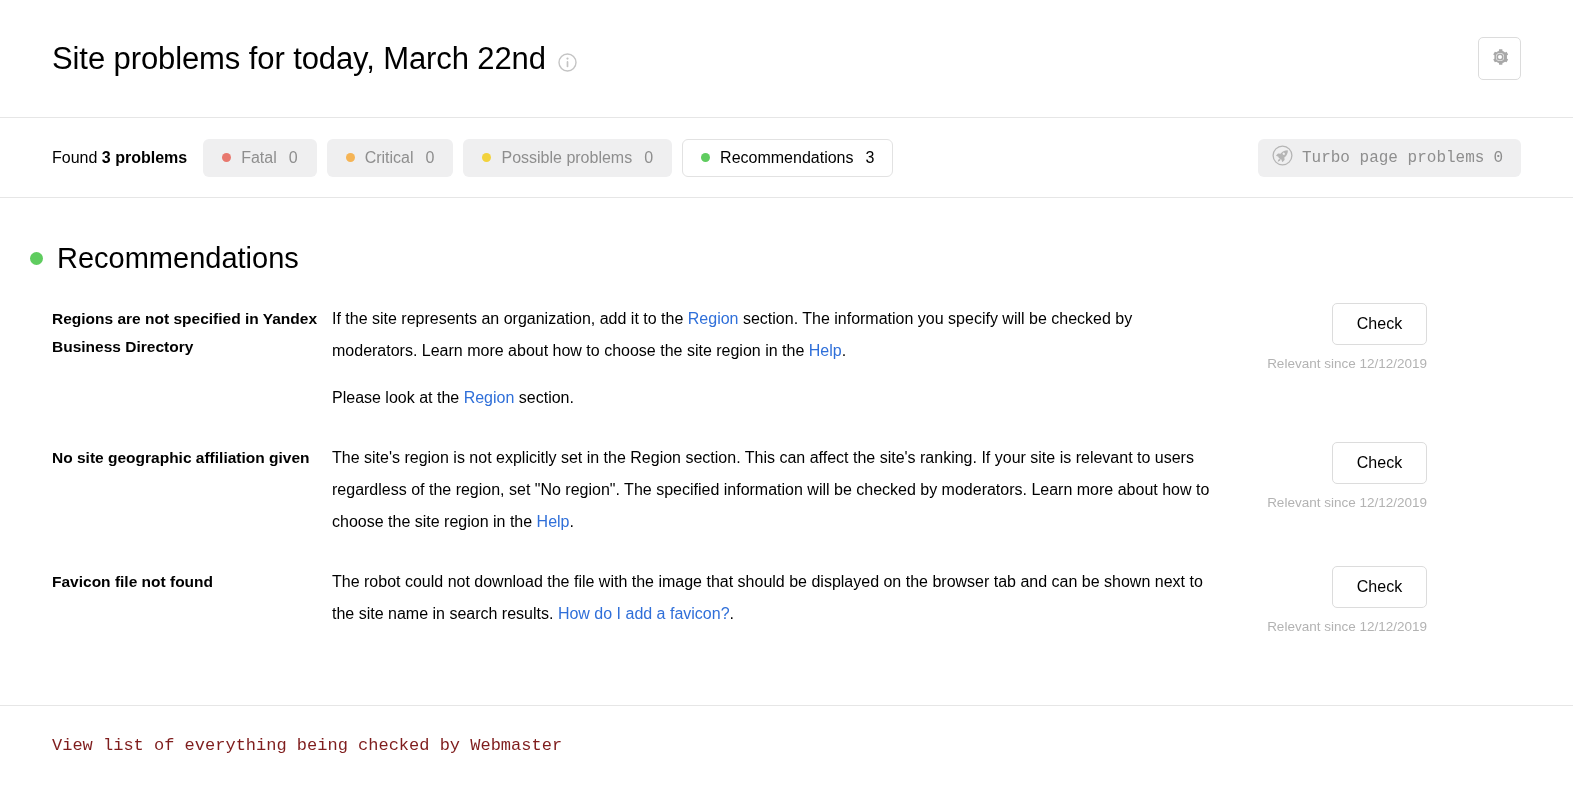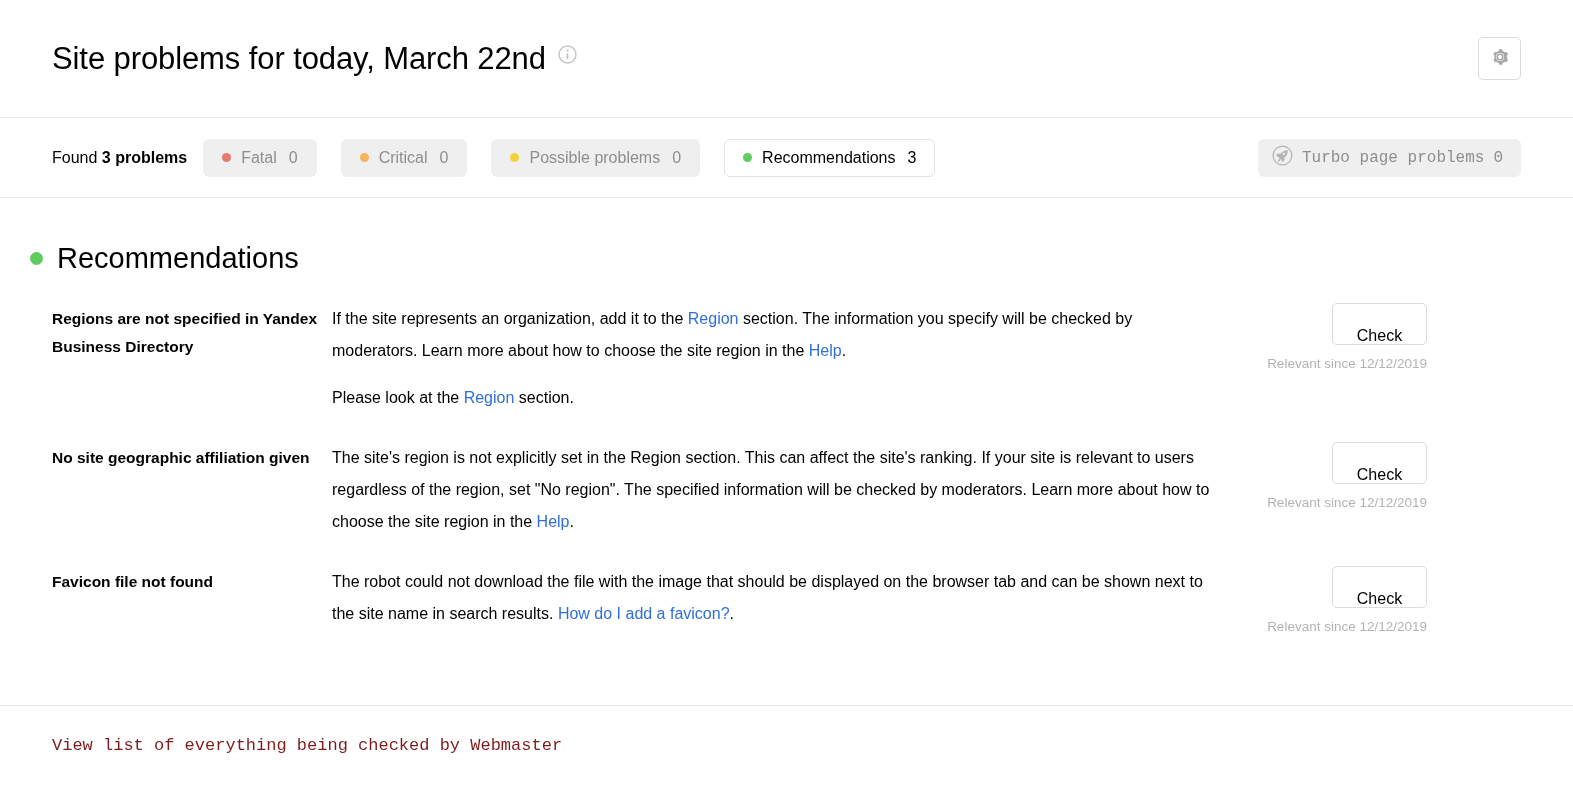--- a/index.html
+++ b/index.html
@@ -16,21 +16,21 @@
 
   
   .header {
     height: 118px;
     border-bottom: 1px solid #e6e6e6;
     display: flex;
     align-items: center;
     justify-content: space-between;
     padding: 0 52px 0 52px;
   }
-  .title-wrap { display: flex; align-items: flex-start; gap: 12px; }
+  .title-wrap { display: flex; align-items: center; gap: 12px; }
   .page-title {
     font-size: 31px;
     font-weight: 400;
     color: #000;
     letter-spacing: -0.1px;
     white-space: nowrap;
   }
   .info-icon {
     width: 19px; height: 19px;
     display: inline-flex; align-items: center; justify-content: center;
@@ -53,21 +53,21 @@
     align-items: center;
     padding: 0 52px;
   }
   .found-text {
     font-size: 16px;
     color: #000;
     margin-right: 16px;
     white-space: nowrap;
   }
   .found-text b { font-weight: 700; }
-  .tabs { display: flex; align-items: center; gap: 24px; }
+  .tabs { display: flex; align-items: center; gap: 10px; }
   .tab {
     height: 38px;
     display: flex; align-items: center; gap: 10px;
     padding: 0 18px;
     border-radius: 6px;
     font-size: 16px;
     background: #efeff0;
     color: #8e8e8e;
     border: 1px solid transparent;
     cursor: pointer;
@@ -152,21 +152,21 @@
     flex: 0 0 180px;
     width: 180px;
     display: flex;
     flex-direction: column;
     align-items: flex-end;
     padding-top: 0;
   }
   .check-btn {
     min-width: 95px;
     height: 42px;
-    padding: 12px 18px;
+    padding: 0 18px;
     background: #fff;
     border: 1px solid #dcdcdc;
     border-radius: 5px;
     font-size: 16px;
     font-family: "Liberation Sans", sans-serif;
     color: #000;
     cursor: pointer;
     line-height: 40px;
     text-align: center;
   }

